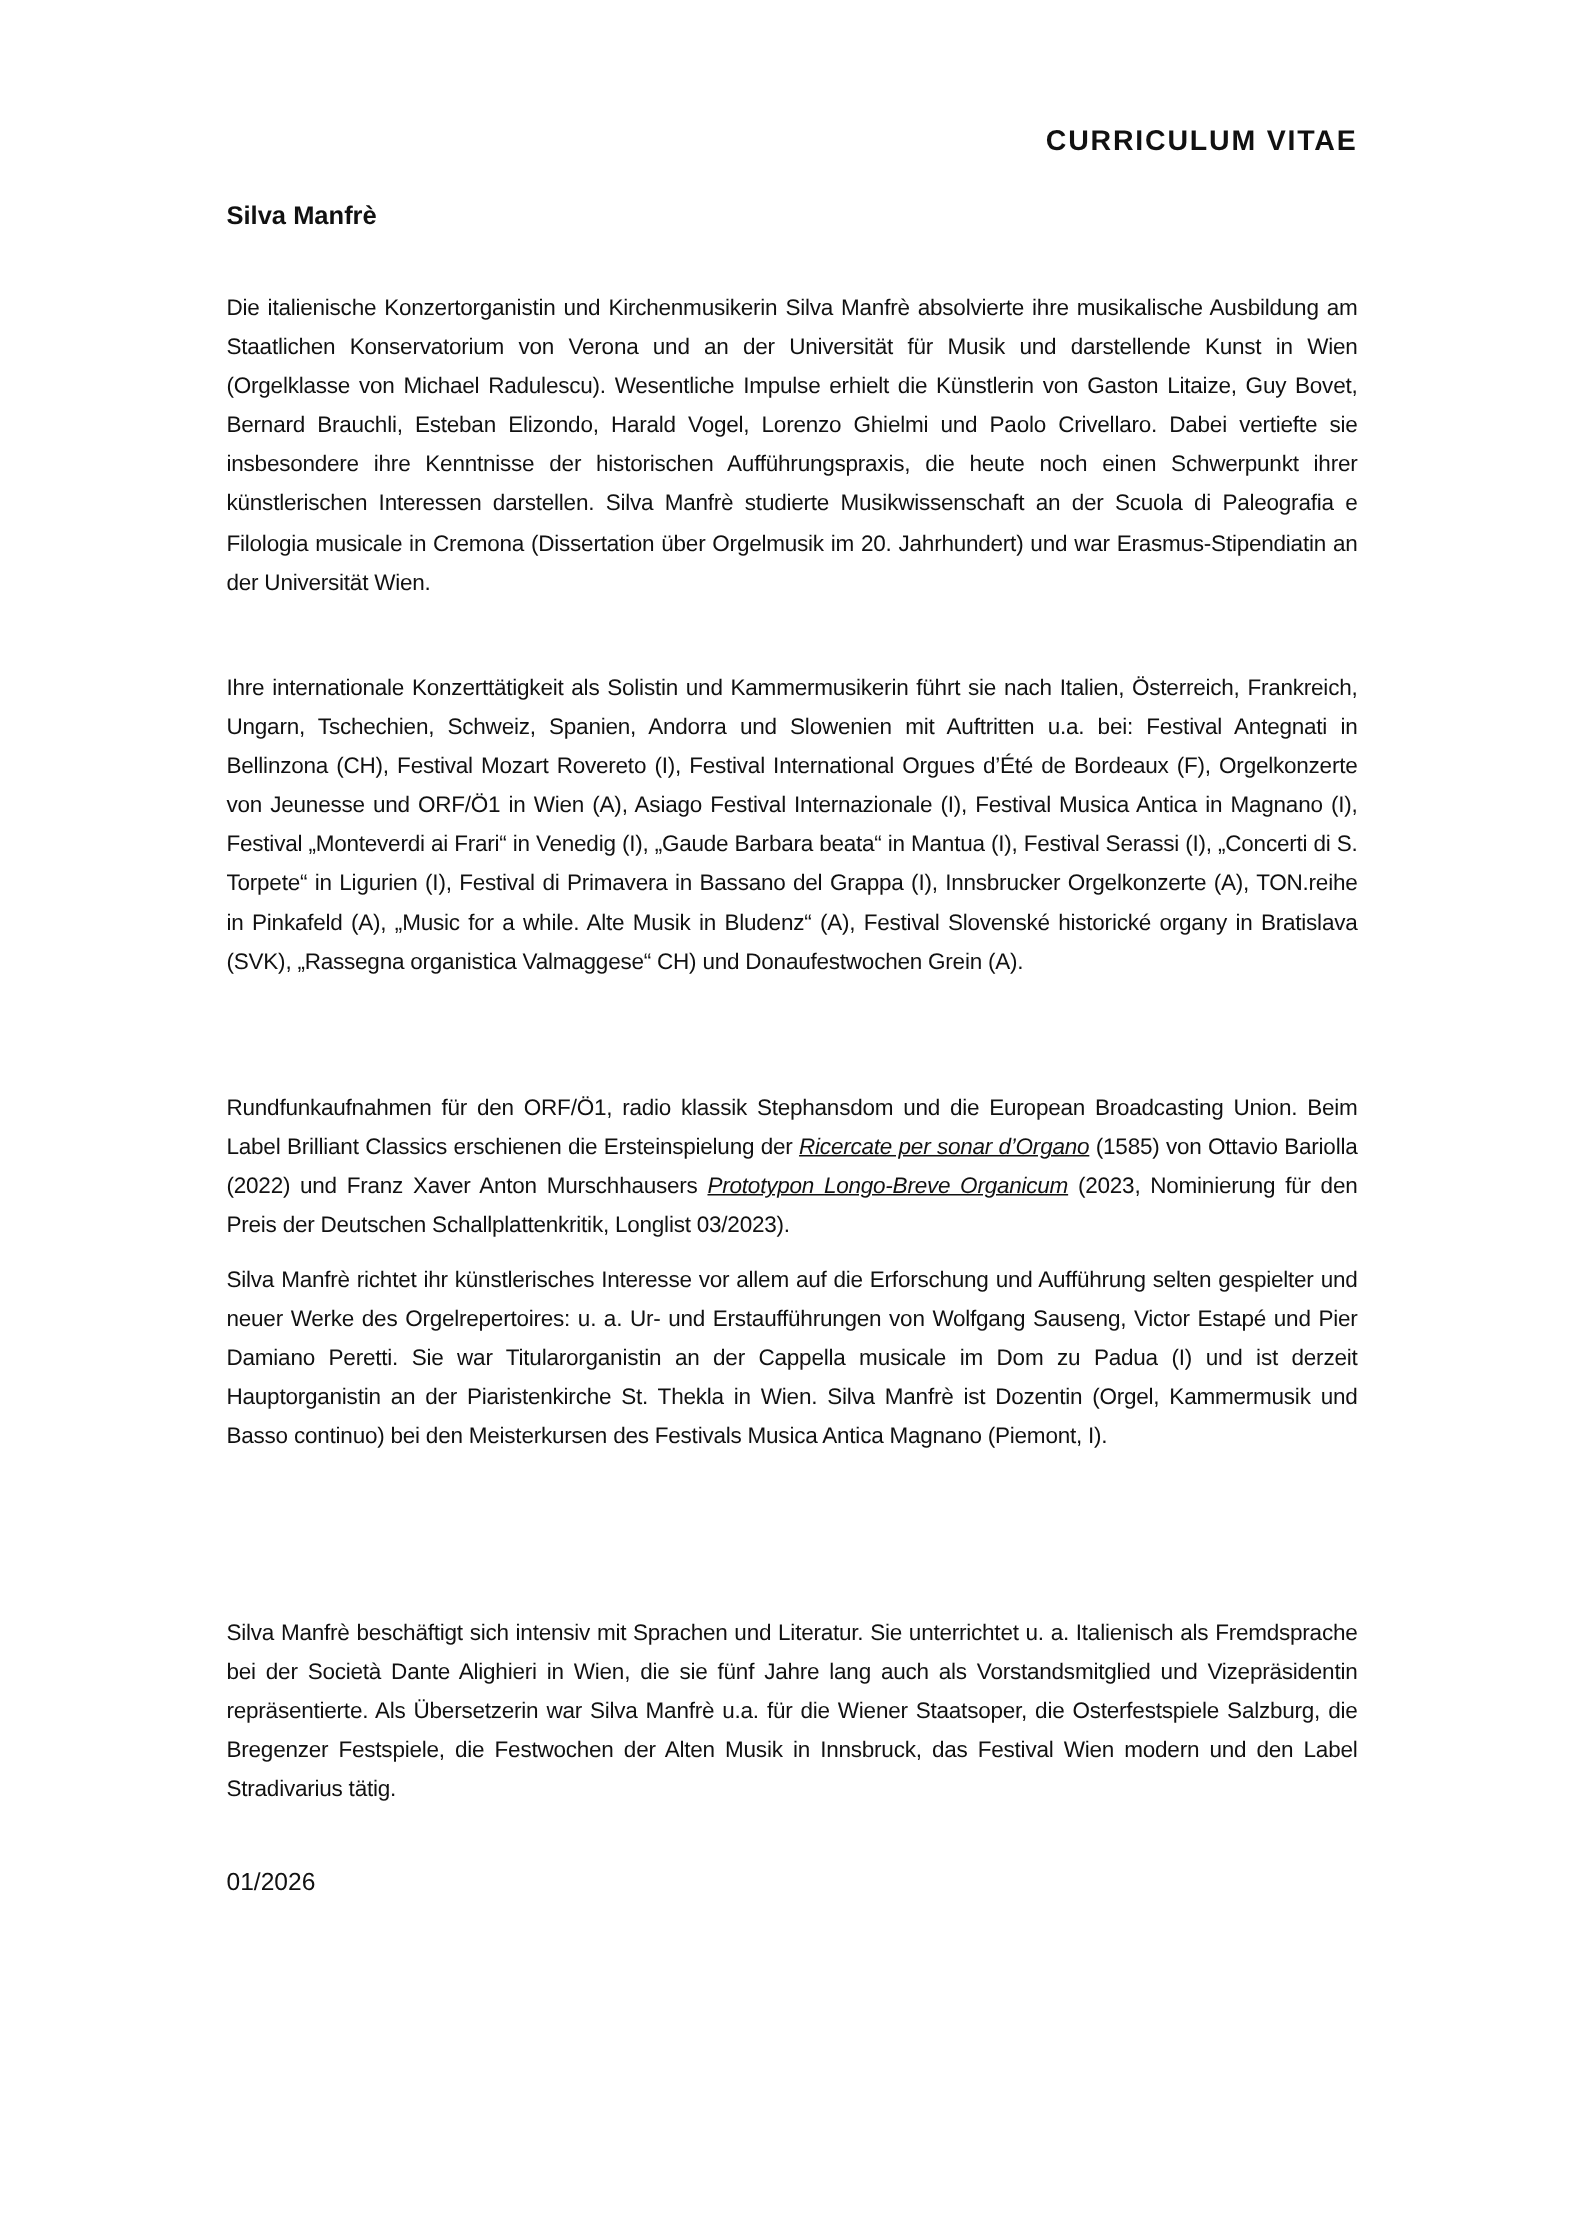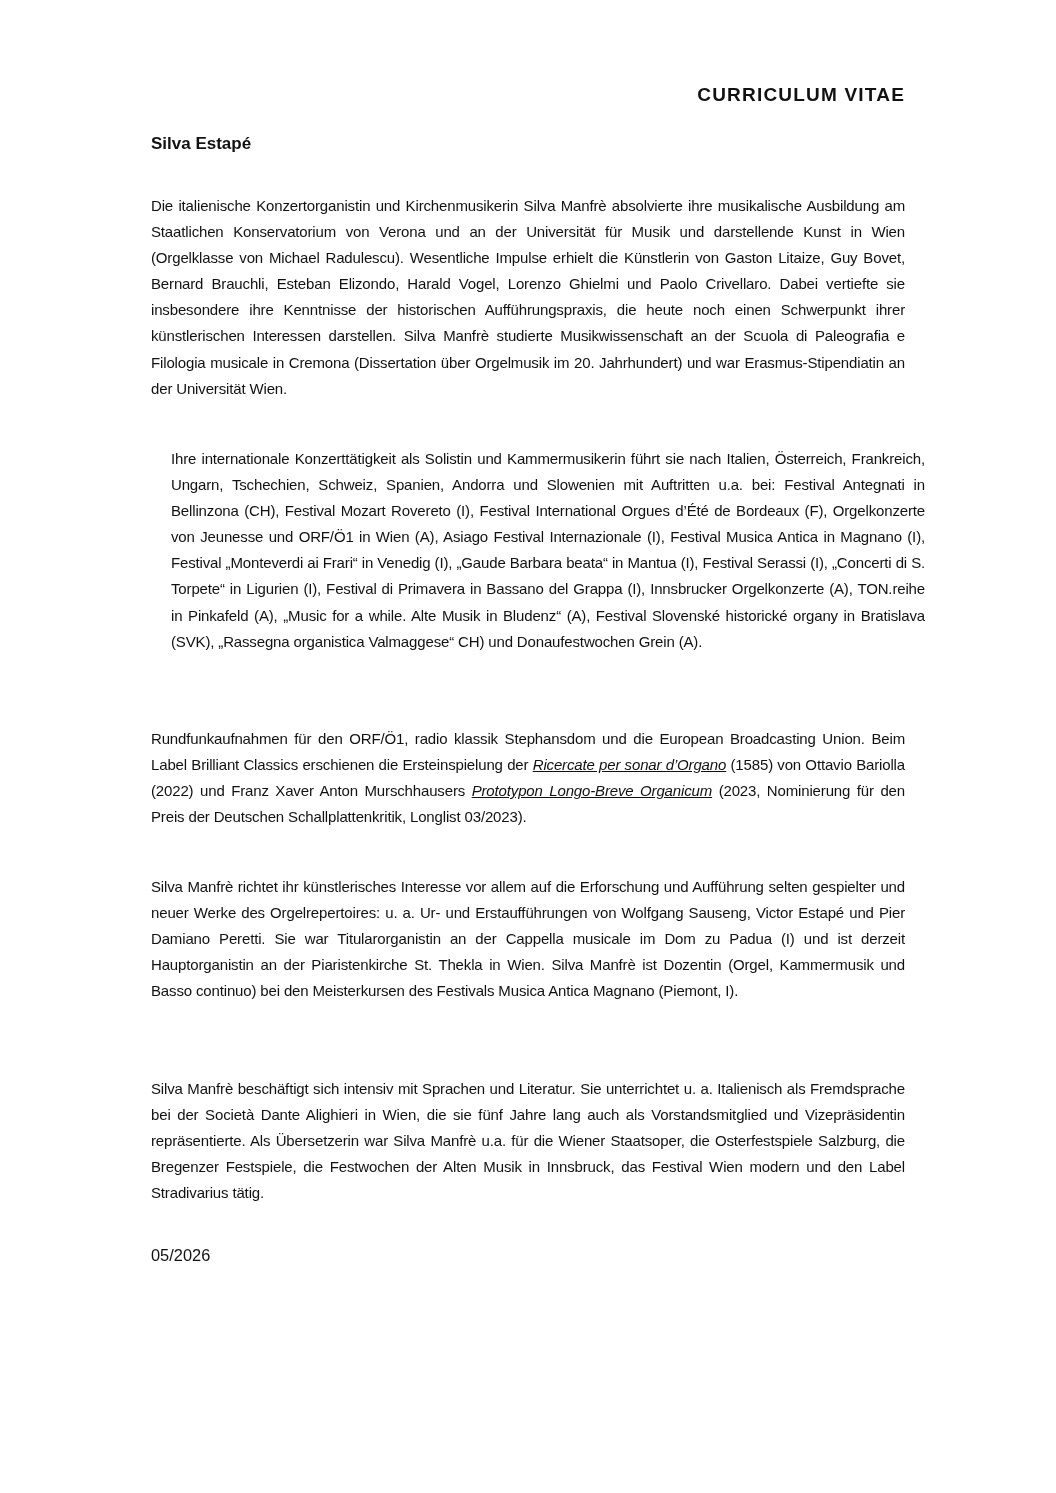--- a/index.html
+++ b/index.html
@@ -47,45 +47,45 @@
       left: 151px;
       width: 754px;
       font-size: 15px;
       line-height: 26.1px;
       text-align: justify;
       margin: 0;
       letter-spacing: -0.15px;
       word-spacing: 0px;
     }
     .p1 { top: 193px; }
-    .p2 { top: 446px; margin-left: 20px; }
+    .p2 { top: 446px; }
     .p3 { top: 726px; }
-    .p4 { top: 874px; }
+    .p4 { top: 841px; }
     .p5 { top: 1076px; }
     .date {
       position: absolute;
       left: 151px;
       top: 1242px;
       font-size: 16.4px;
       line-height: 26px;
       margin: 0;
     }
     em { font-style: italic; text-decoration: underline; }
   </style>
 </head>
 <body>
 
 <div class="page">
   <h1 class="doc-title">CURRICULUM VITAE</h1>
-  <h2 class="person-name">Silva Estapé</h2>
+  <h2 class="person-name">Silva Manfrè</h2>
 
   <p class="body-text p1">Die italienische Konzertorganistin und Kirchenmusikerin Silva Manfrè absolvierte ihre musikalische Ausbildung am Staatlichen Konservatorium von Verona und an der Universität für Musik und darstellende Kunst in Wien (Orgelklasse von Michael Radulescu). Wesentliche Impulse erhielt die Künstlerin von Gaston Litaize, Guy Bovet, Bernard Brauchli, Esteban Elizondo, Harald Vogel, Lorenzo Ghielmi und Paolo Crivellaro. Dabei vertiefte sie insbesondere ihre Kenntnisse der historischen Aufführungspraxis, die heute noch einen Schwerpunkt ihrer künstlerischen Interessen darstellen. Silva Manfrè studierte Musikwissenschaft an der Scuola di Paleografia e Filologia musicale in Cremona (Dissertation über Orgelmusik im 20. Jahrhundert) und war Erasmus-Stipendiatin an der Universität Wien.</p>
 
   <p class="body-text p2">Ihre internationale Konzerttätigkeit als Solistin und Kammermusikerin führt sie nach Italien, Österreich, Frankreich, Ungarn, Tschechien, Schweiz, Spanien, Andorra und Slowenien mit Auftritten u.a. bei: Festival Antegnati in Bellinzona (CH), Festival Mozart Rovereto (I), Festival International Orgues d’Été de Bordeaux (F), Orgelkonzerte von Jeunesse und ORF/Ö1 in Wien (A), Asiago Festival Internazionale (I), Festival Musica Antica in Magnano (I), Festival „Monteverdi ai Frari“ in Venedig (I), „Gaude Barbara beata“ in Mantua (I), Festival Serassi (I), „Concerti di S. Torpete“ in Ligurien (I), Festival di Primavera in Bassano del Grappa (I), Innsbrucker Orgelkonzerte (A), TON.reihe in Pinkafeld (A), „Music for a while. Alte Musik in Bludenz“ (A), Festival Slovenské historické organy in Bratislava (SVK), „Rassegna organistica Valmaggese“ CH) und Donaufestwochen Grein (A).</p>
 
   <p class="body-text p3"><span>Rundfunkaufnahmen für den ORF/Ö1, radio klassik Stephansdom und die European Broadcasting Union. Beim Label Brilliant Classics erschienen die Ersteinspielung der </span><em>Ricercate per sonar d’Organo</em><span> (1585) von Ottavio Bariolla (2022) und Franz Xaver Anton Murschhausers </span><em>Prototypon Longo-Breve Organicum</em><span> (2023, Nominierung für den Preis der Deutschen Schallplattenkritik, Longlist 03/2023).</span></p>
 
   <p class="body-text p4">Silva Manfrè richtet ihr künstlerisches Interesse vor allem auf die Erforschung und Aufführung selten gespielter und neuer Werke des Orgelrepertoires: u. a. Ur- und Erstaufführungen von Wolfgang Sauseng, Victor Estapé und Pier Damiano Peretti. Sie war Titularorganistin an der Cappella musicale im Dom zu Padua (I) und ist derzeit Hauptorganistin an der Piaristenkirche St. Thekla in Wien. Silva Manfrè ist Dozentin (Orgel, Kammermusik und Basso continuo) bei den Meisterkursen des Festivals Musica Antica Magnano (Piemont, I).</p>
 
   <p class="body-text p5">Silva Manfrè beschäftigt sich intensiv mit Sprachen und Literatur. Sie unterrichtet u. a. Italienisch als Fremdsprache bei der Società Dante Alighieri in Wien, die sie fünf Jahre lang auch als Vorstandsmitglied und Vizepräsidentin repräsentierte. Als Übersetzerin war Silva Manfrè u.a. für die Wiener Staatsoper, die Osterfestspiele Salzburg, die Bregenzer Festspiele, die Festwochen der Alten Musik in Innsbruck, das Festival Wien modern und den Label Stradivarius tätig.</p>
 
-  <p class="date">05/2026</p>
+  <p class="date">01/2026</p>
 </div>
 
 </body></html>

